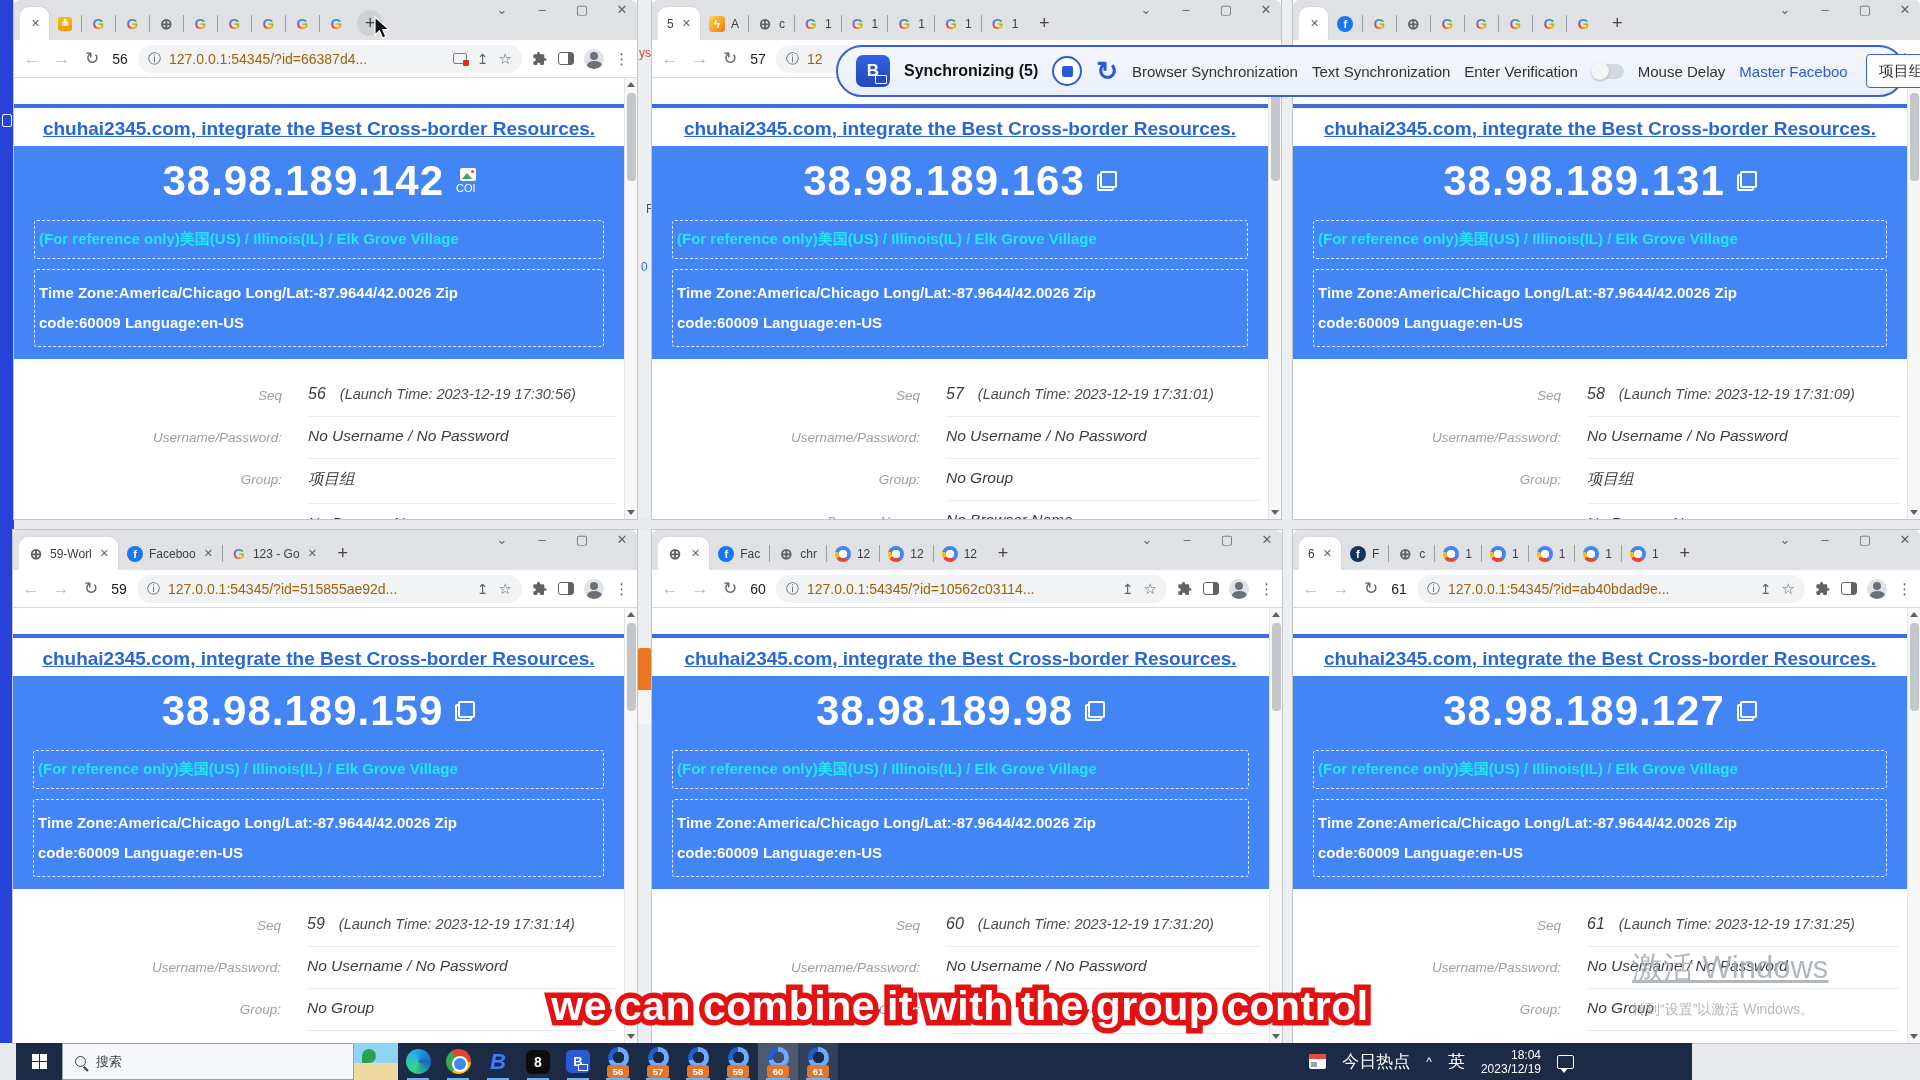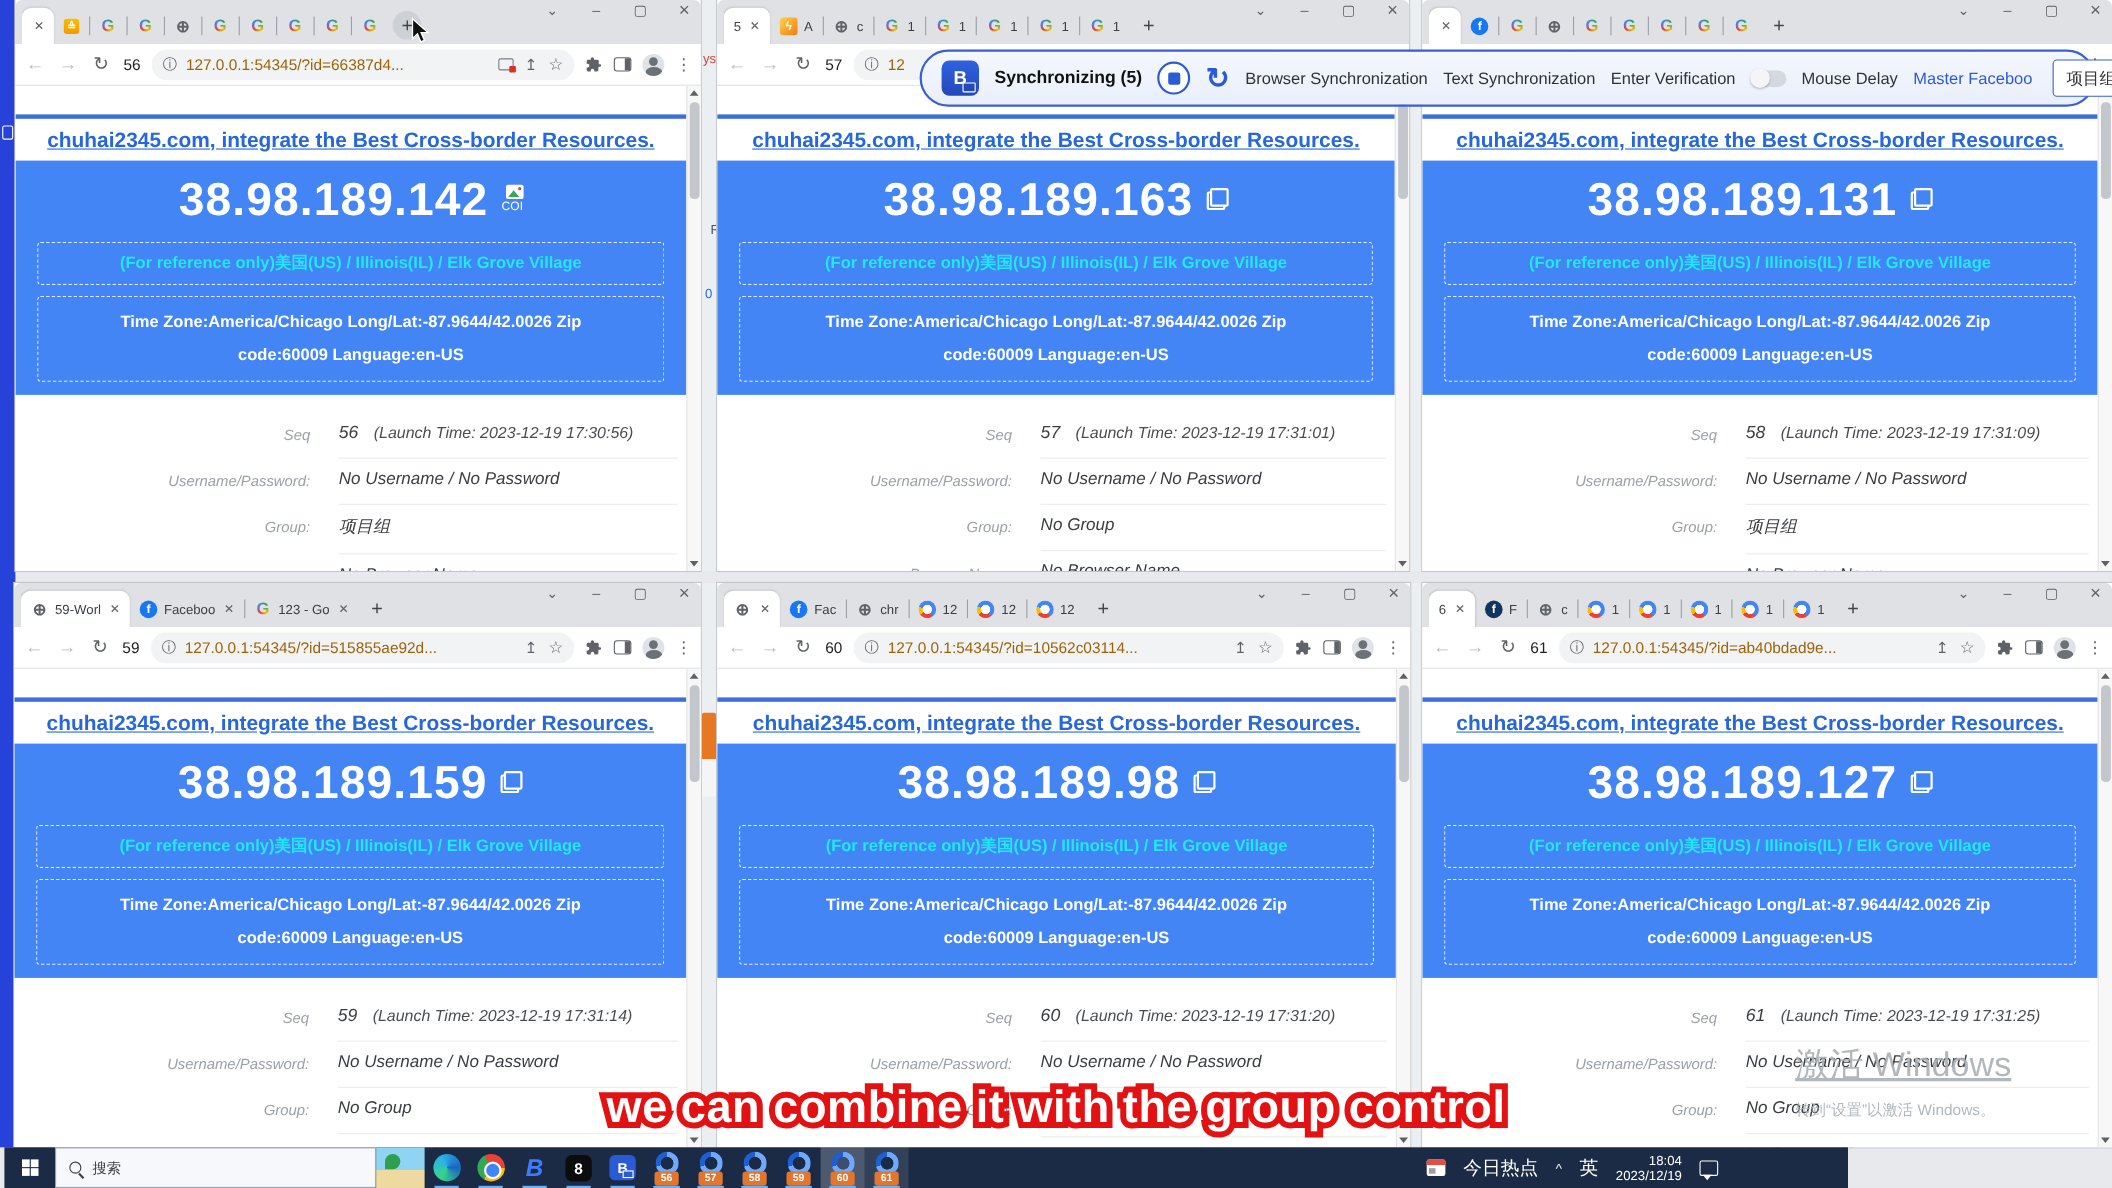--- a/index.html
+++ b/index.html
@@ -70,21 +70,21 @@
   .iprow{display:flex;align-items:center;justify-content:center;gap:12px;height:58px;}
   .ip{font-size:42px;font-weight:bold;color:#fff;letter-spacing:1px;}
   .copyic{width:20px;height:20px;position:relative;}
   .copyic::before{content:"";position:absolute;left:0;bottom:0;width:13px;height:13px;border:2px solid #fff;border-radius:2px;}
   .copyic::after{content:"";position:absolute;right:0;top:0;width:13px;height:13px;border:2px solid #fff;border-radius:2px;background:#4385f4;}
   .copybroken{display:flex;flex-direction:column;align-items:flex-end;gap:1px;}
   .brkbox{width:16px;height:13px;background:#fff;border-radius:2px;position:relative;overflow:hidden;}
   .brkbox::after{content:"";position:absolute;left:2px;bottom:2px;border-left:5px solid transparent;border-right:5px solid transparent;border-bottom:6px solid #34a853;}
   .brkbox::before{content:"";position:absolute;right:2px;top:2px;width:3px;height:3px;border-radius:50%;background:#ea4335;}
   .coi{font-size:11px;color:#fff;}
-  .dashbox{border:1px dashed rgba(255,255,255,.85);border-radius:3px;margin:10px 20px 0 20px;text-align:center;font-weight:bold;}
+  .dashbox{border:1px dashed rgba(255,255,255,.85);border-radius:3px;margin:10px 20px 0 20px;font-weight:bold;}
   .loc{color:#22e7f7;font-size:15px;padding:9px 4px;}
   .geo{color:#fff;font-size:15px;padding:8px 4px;line-height:30px;}
   .rows{margin-top:16px;}
   .row{display:flex;align-items:flex-start;padding-top:10px;font-style:italic;}
   .lb{width:268px;text-align:right;color:#9aa0a6;font-size:13.5px;flex:0 0 auto;padding-top:3px;}
   .val{flex:1;margin:0 8px 0 26px;font-size:15.5px;color:#3a3d41;border-bottom:1px solid #ececec;padding-bottom:13px;display:flex;align-items:baseline;gap:14px;}
   .seqv{font-size:16px;}
   .launch{color:#4a4d50;font-size:14.5px;}
 
   
@@ -114,21 +114,21 @@
 
   
   .subtitle{position:absolute;left:50%;transform:translateX(-50%);top:983px;z-index:45;font-size:41px;font-weight:bold;letter-spacing:.5px;white-space:nowrap;}
   .subtitle .stroke{position:absolute;left:0;top:0;-webkit-text-stroke:11px #e31212;color:#e31212;z-index:-1;}
   .subtitle .fill{position:relative;color:#fff;}
   .watermark{position:absolute;left:1632px;top:947px;z-index:20;color:#aab0b5;opacity:.9;}
   .wm1{font-size:31px;text-decoration:underline;}
   .wm2{font-size:14px;margin-top:12px;}
 
   
-  .taskbar{position:absolute;left:4px;bottom:0;width:1676px;height:37px;background:#1b2b46;z-index:50;display:flex;align-items:center;}
+  .taskbar{position:absolute;left:16px;bottom:0;width:1676px;height:37px;background:#1b2b46;z-index:50;display:flex;align-items:center;}
   .tb-start{width:46px;height:37px;display:flex;align-items:center;justify-content:center;flex:0 0 auto;}
   .winlogo{width:15px;height:15px;display:grid;grid-template-columns:7px 7px;grid-gap:1px;}
   .winlogo i{background:#fff;width:7px;height:7px;}
   .tb-search{width:292px;height:37px;background:#f6f8fb;display:flex;align-items:center;gap:10px;padding:0 12px;flex:0 0 auto;border:1px solid #98a0ac;}
   .mag{width:11px;height:11px;border:1.6px solid #3c4043;border-radius:50%;position:relative;flex:0 0 auto;}
   .mag::after{content:"";position:absolute;right:-4px;bottom:-4px;width:6px;height:1.6px;background:#3c4043;transform:rotate(45deg);}
   .tb-search span{font-size:13px;color:#3c4043;}
   .tb-thumb{width:44px;height:37px;background:linear-gradient(#8fd4f2 0 55%,#eed9a0 55% 100%);position:relative;flex:0 0 auto;}
   .tb-thumb::after{content:"";position:absolute;left:8px;top:6px;width:14px;height:14px;border-radius:50% 50% 50% 0;background:#2e9e4f;}
   .tbi{width:40px;height:37px;display:flex;align-items:center;justify-content:center;position:relative;flex:0 0 auto;}

